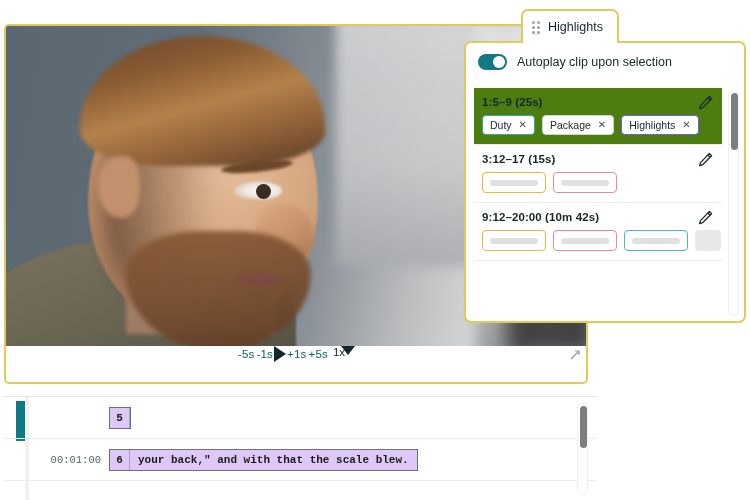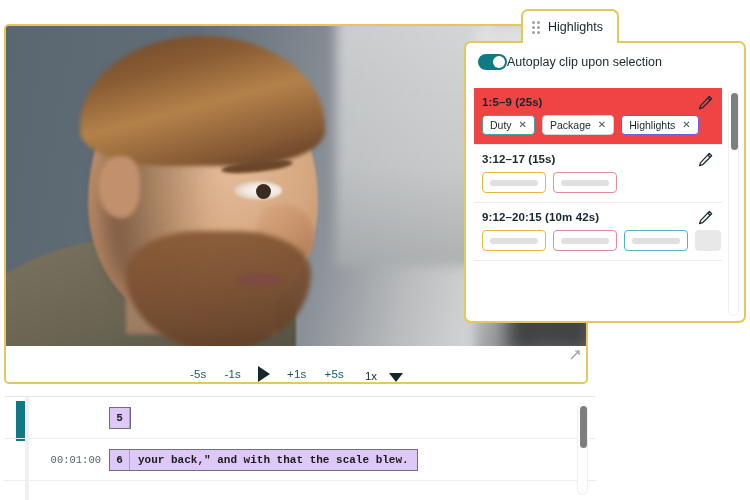--- a/index.html
+++ b/index.html
@@ -171,23 +171,23 @@
   }
 
   
   .player-bar {
     position: absolute;
     left: 0; bottom: 0;
     width: 580px;
     height: 36px;
     background: #ffffff;
     display: flex;
-    align-items: flex-end;
+    align-items: flex-start;
     justify-content: center;
-    gap: 16px;
+    gap: 0;
   }
   .pb-btn {
     font-size: 11.5px;
     color: #0f5e63;
     letter-spacing: .2px;
     cursor: pointer;
     background: none;
     border: none;
     font-family: "Liberation Sans", sans-serif;
     padding: 2px 1px;
@@ -275,21 +275,21 @@
     content: "";
     position: absolute;
     left: 57px; top: -2px;
     width: 94px; height: 3px;
     background: #ffffff;
   }
 
   .autoplay-row {
     display: flex;
     align-items: center;
-    gap: 0;
+    gap: 10px;
     padding: 11px 0 11px 12px;
   }
   .toggle {
     width: 29px; height: 16px;
     background: #0f7a86;
     border-radius: 9px;
     position: relative;
     cursor: pointer;
     flex: none;
   }
@@ -311,21 +311,21 @@
     top: 45px;
     width: 248px;
     height: 228px;
     overflow: hidden;
   }
   .hl-item {
     border-bottom: 1px solid #ededed;
     padding: 8px 6px 9px 8px;
     position: relative;
   }
-  .hl-item.selected { background: #ef4444; }
+  .hl-item.selected { background: #4d7c0f; }
   .hl-head {
     font-size: 11.5px;
     font-weight: bold;
     color: #16262b;
     margin-bottom: 7px;
     letter-spacing: .1px;
   }
   .pencil {
     position: absolute;
     right: 8px;
@@ -591,21 +591,21 @@
               <i></i>
             </div>
           <div class="chip-skel" style="border:1.5px solid #e88a9a">
               <i></i>
             </div>
         </div>
       </div>
 
 
       <div class="hl-item">
-        <div class="hl-head">9:12–20:15 (10m 42s)</div>
+        <div class="hl-head">9:12–20:00 (10m 42s)</div>
         <svg class="pencil" viewBox="0 0 20 20">
           <path d="M14.5 2.8 L17.2 5.5 L6.6 16.1 L3 17.3 L4.2 13.7 Z" fill="none" stroke="#1b2b33" stroke-width="1.5" stroke-linejoin="round"></path>
           <path d="M12.6 4.7 L15.3 7.4" stroke="#1b2b33" stroke-width="1.5"></path>
         </svg>
         <div class="chips">
           <div class="chip-skel" style="border:1.5px solid #e8b93f">
               <i></i>
             </div>
           <div class="chip-skel" style="border:1.5px solid #e8869c">
               <i></i>

